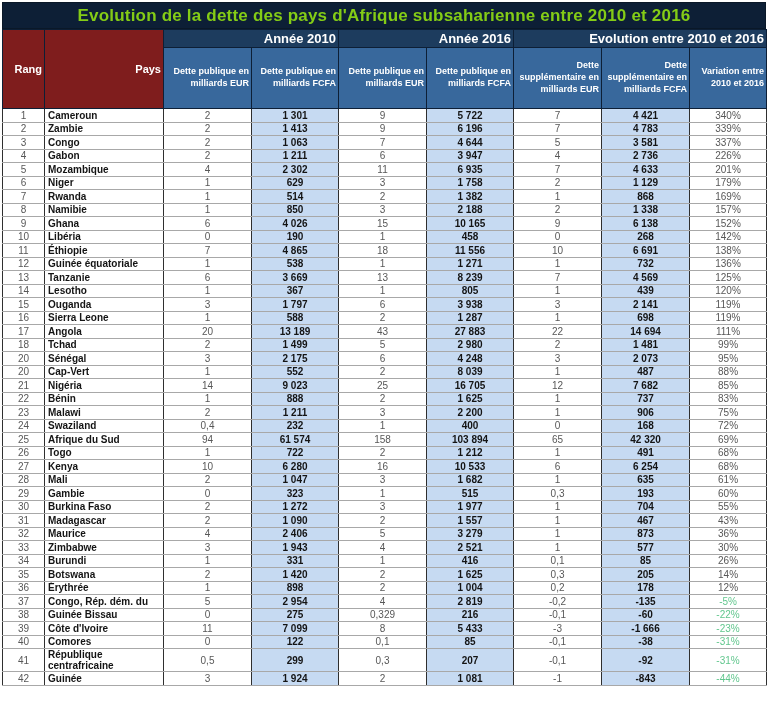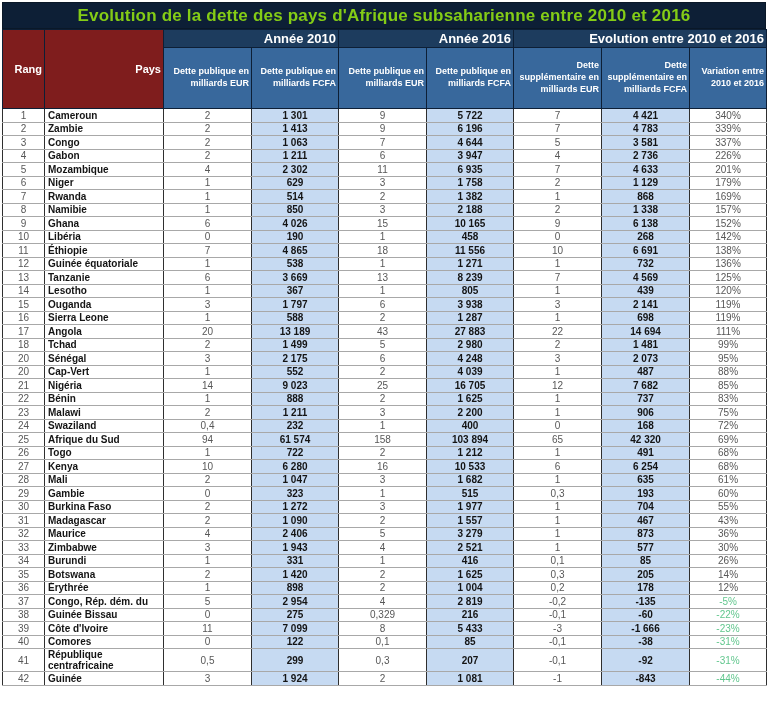--- a/index.html
+++ b/index.html
@@ -344,21 +344,21 @@
     <td class="eur">3</td>
     <td class="fcfa">2 073</td>
     <td class="variation">95%</td>
   </tr>
         <tr>
     <td class="rang">20</td>
     <td class="pays">Cap-Vert</td>
     <td class="eur">1</td>
     <td class="fcfa">552</td>
     <td class="eur">2</td>
-    <td class="fcfa">4 039</td>
+    <td class="fcfa">8 039</td>
     <td class="eur">1</td>
     <td class="fcfa">487</td>
     <td class="variation">88%</td>
   </tr>
         <tr>
     <td class="rang">21</td>
     <td class="pays">Nigéria</td>
     <td class="eur">14</td>
     <td class="fcfa">9 023</td>
     <td class="eur">25</td>

